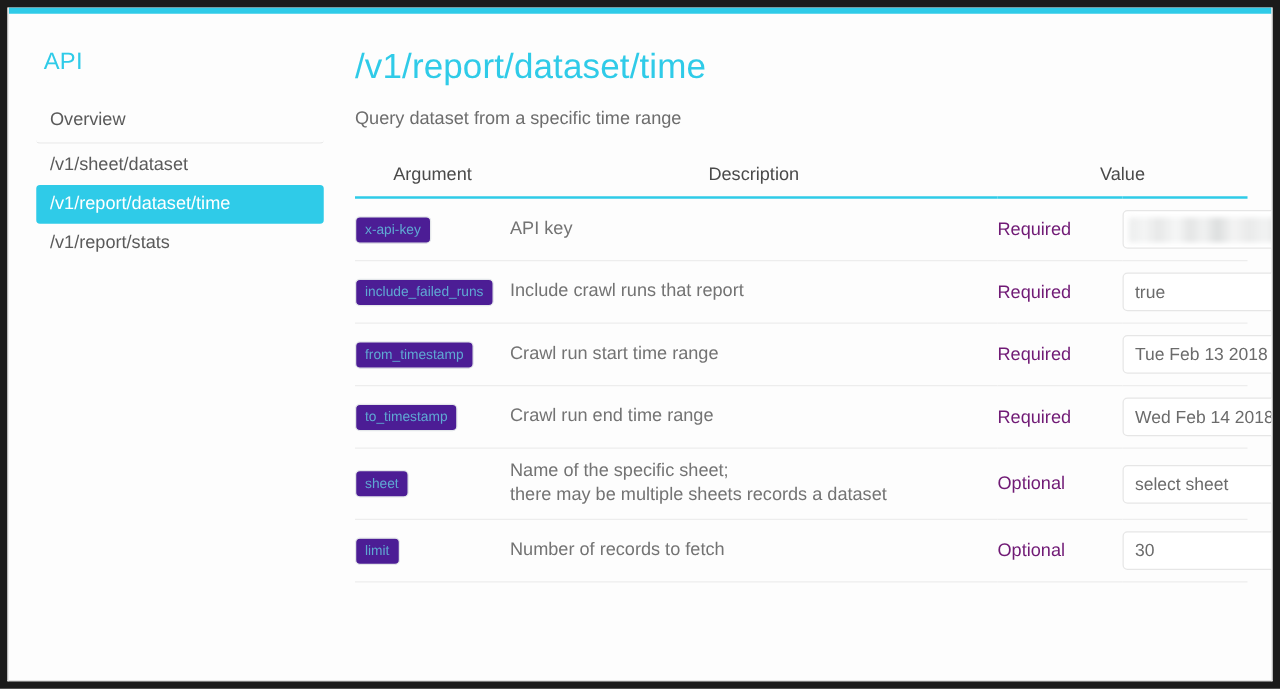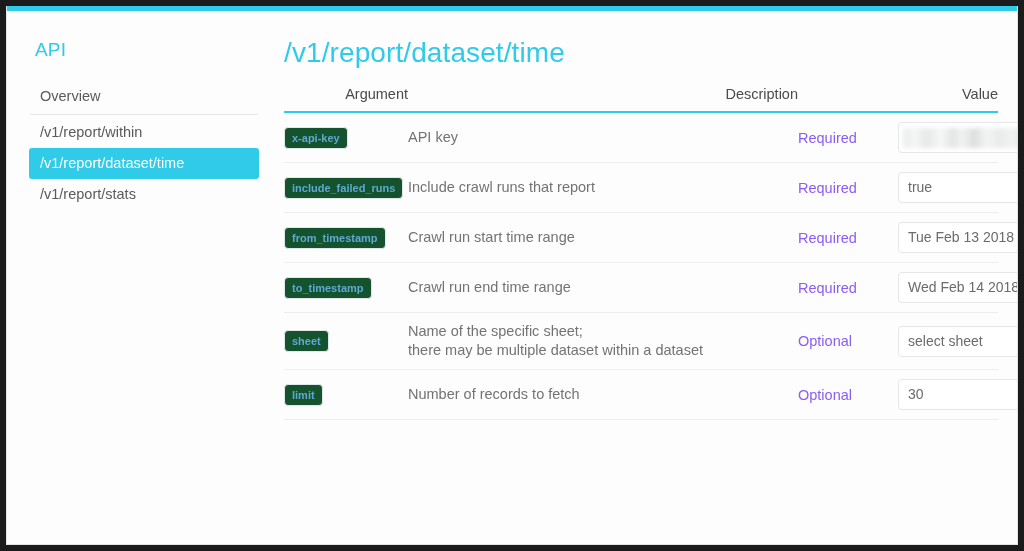--- a/index.html
+++ b/index.html
@@ -109,21 +109,21 @@
     line-height: 18px;
   }
 
   
   .args-table {
     width: 714px;
     border-collapse: collapse;
     table-layout: fixed;
   }
   .args-table thead th {
-    text-align: right;
+    text-align: center;
     font-size: 14.5px;
     font-weight: 400;
     color: #4a4a4a;
     padding: 0 0 9px 0;
     border-bottom: 2px solid #2fcbe8;
     vertical-align: bottom;
   }
   th.col-arg    { width: 124px; }
   th.col-desc   { width: 390px; }
   th.col-value  { width: 200px; text-align: left; padding-left: 11px; }
@@ -133,38 +133,37 @@
   }
   .args-table tbody tr:last-child { border-bottom: 1px solid #ededed; }
   .args-table tbody td {
     padding: 9px 0;
     vertical-align: middle;
   }
 
   .arg-pill {
     display: inline-block;
     border: 1px solid #e4e7ea;
-    background: #14532d;
+    background: #4c1d95;
     color: #5fa8d3;
     border-radius: 4px;
     font-size: 11px;
     padding: 4px 7px 4px 7px;
     line-height: 12px;
     white-space: nowrap;
     font-family: "Liberation Sans", sans-serif;
-    font-weight: bold;
   }
   .desc-cell {
     font-size: 14.5px;
     color: #737373;
     line-height: 19px;
   }
   .req-cell {
     font-size: 14.5px;
-    color: #8b5cf6;
+    color: #701a75;
     white-space: nowrap;
     width: 78px;
     padding-right: 10px;
   }
   .value-cell {
     padding-left: 0;
   }
 
   
   .txt-input, .sel-input {
@@ -218,30 +217,31 @@
 
 <div class="viewport">
   <div class="page-frame">
 
     <div class="top-accent-bar"></div>
 
     <div class="sidebar">
       <div class="sidebar-title">API</div>
       <ul class="nav-list" id="nav-list">
           <li class="nav-item has-rule">Overview</li>
-          <li class="nav-item">/v1/report/within</li>
+          <li class="nav-item">/v1/sheet/dataset</li>
           <li class="nav-item active">/v1/report/dataset/time</li>
           <li class="nav-item">/v1/report/stats</li>
         </ul>
     </div>
 
     <div class="content">
 
       <h1 class="endpoint-title">/v1/report/dataset/time</h1>
 
+      <p class="endpoint-desc">Query dataset from a specific time range</p>
 
       <table class="args-table">
         <thead>
           <tr>
             <th class="col-arg">Argument</th>
             <th class="col-desc">Description</th>
             <th class="col-value" colspan="2">Value</th>
           </tr>
         </thead>
         <tbody id="table-body">
@@ -284,21 +284,21 @@
               </td>
               <td class="req-cell">Required</td>
               <td class="value-cell">
                 <div class="txt-input w-wide">Wed Feb 14 2018 11:25:39 GMT</div>
               </td>
             </tr>
             <tr>
               <td><span class="arg-pill">sheet</span></td>
               <td class="desc-cell">
                 <div>Name of the specific sheet;</div>
-                <div>there may be multiple dataset within a dataset</div>
+                <div>there may be multiple sheets records a dataset</div>
               </td>
               <td class="req-cell">Optional</td>
               <td class="value-cell">
                 <div class="sel-input w-wide"><span>select sheet</span></div>
               </td>
             </tr>
             <tr>
               <td><span class="arg-pill">limit</span></td>
               <td class="desc-cell">
                 <div>Number of records to fetch</div>

